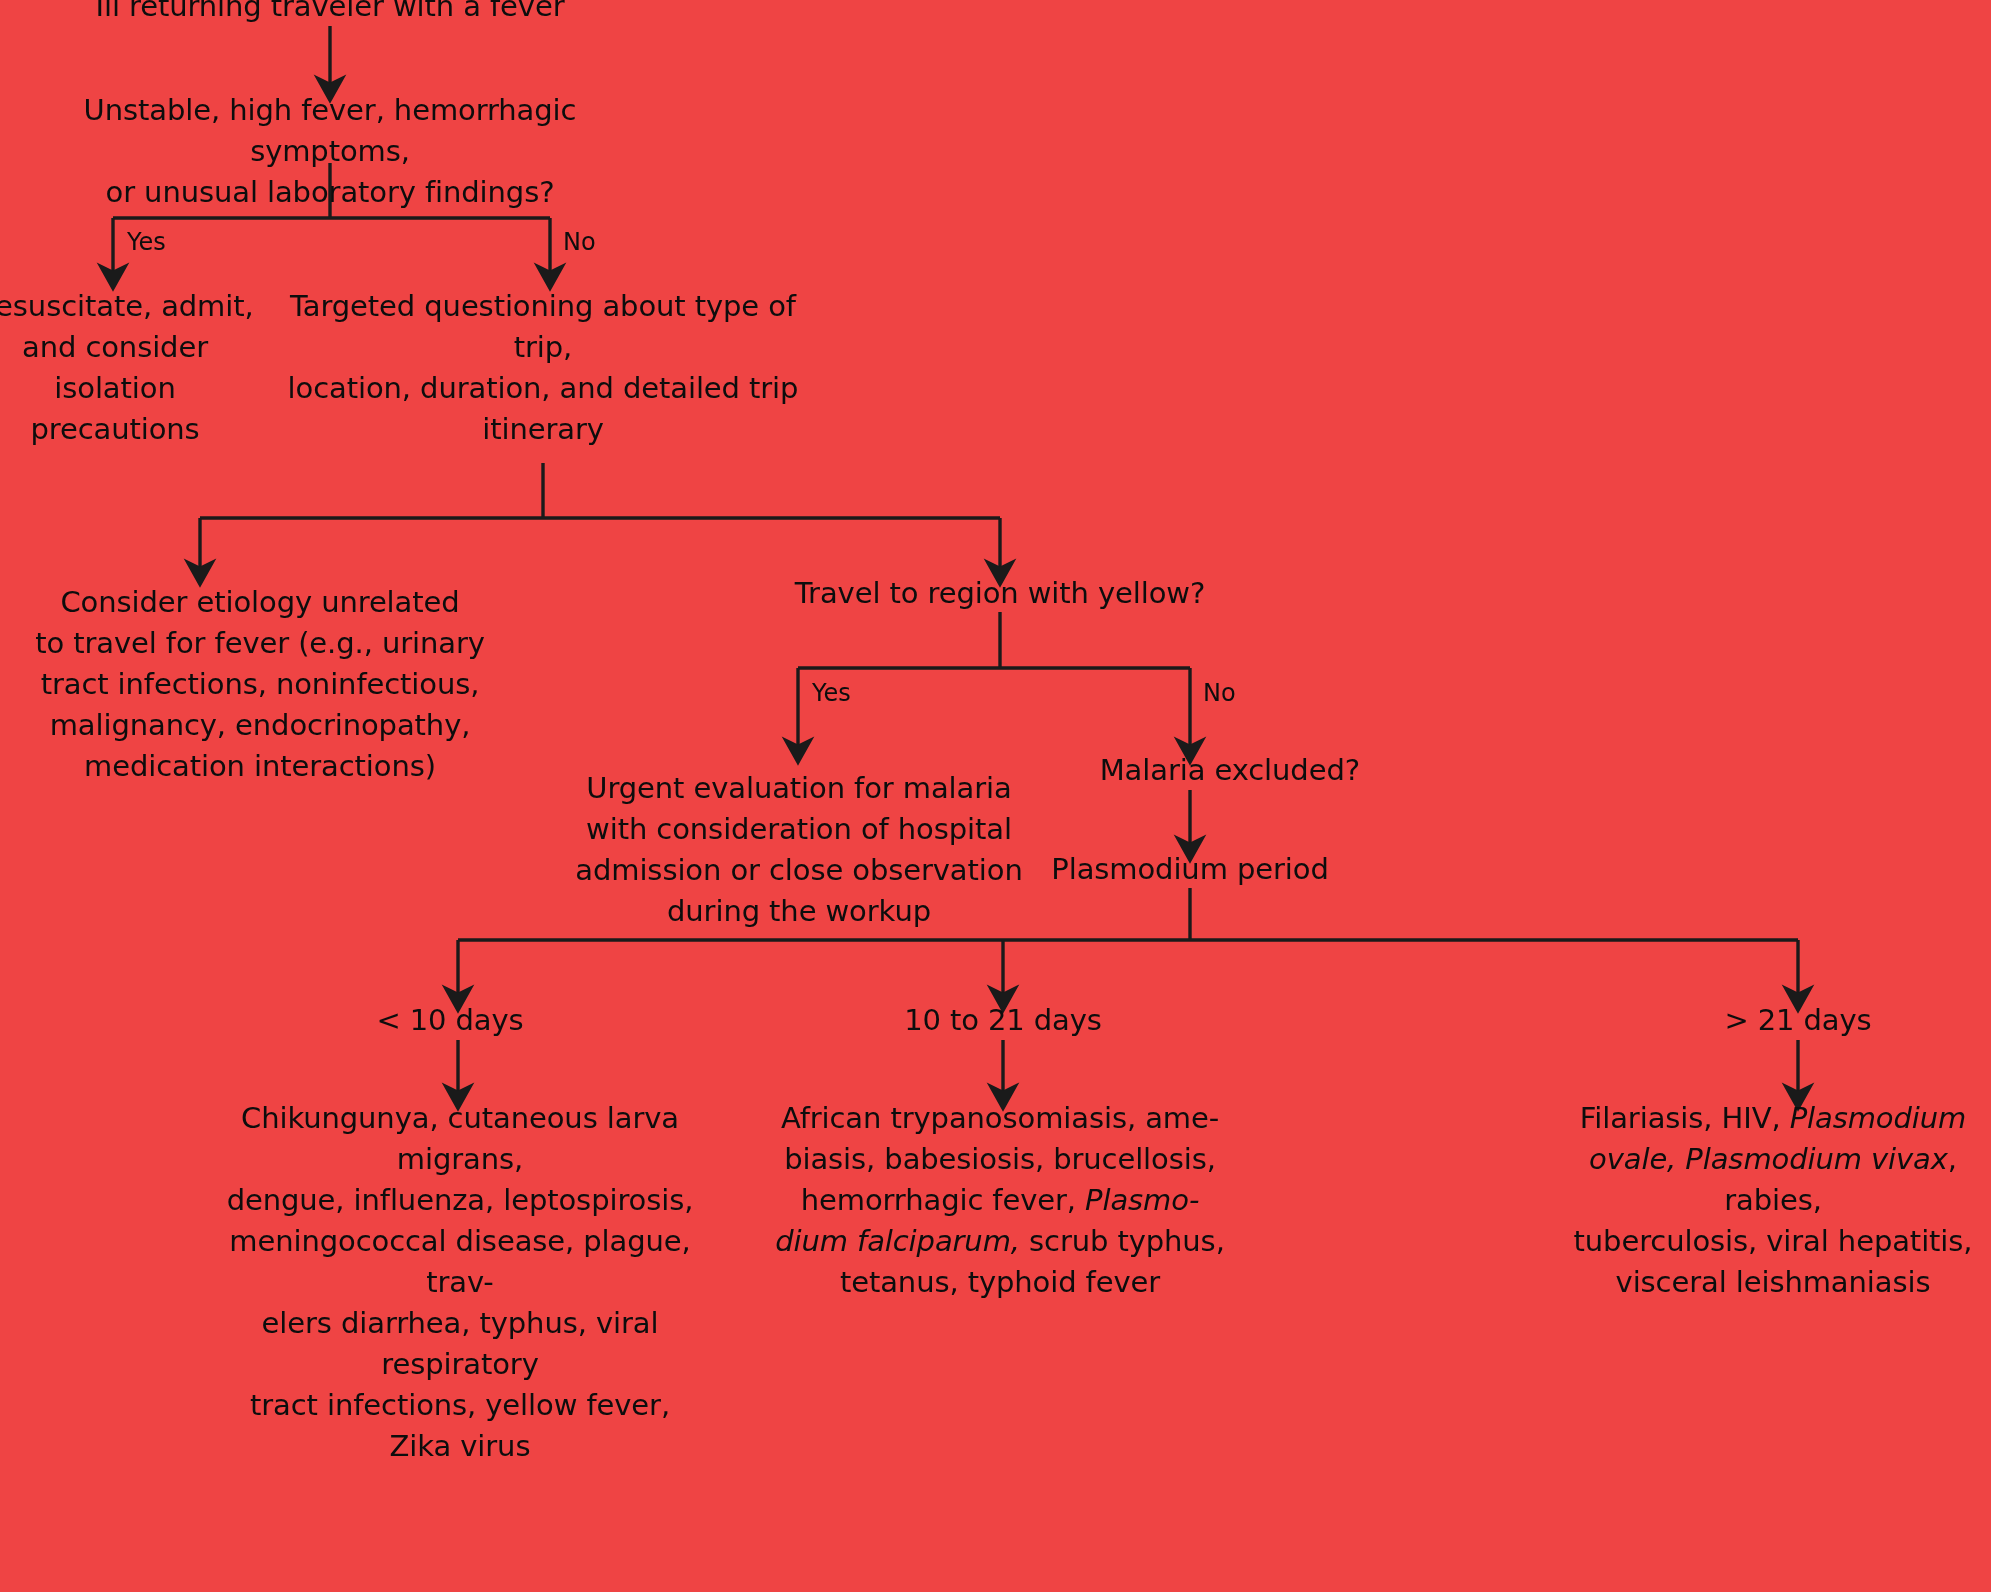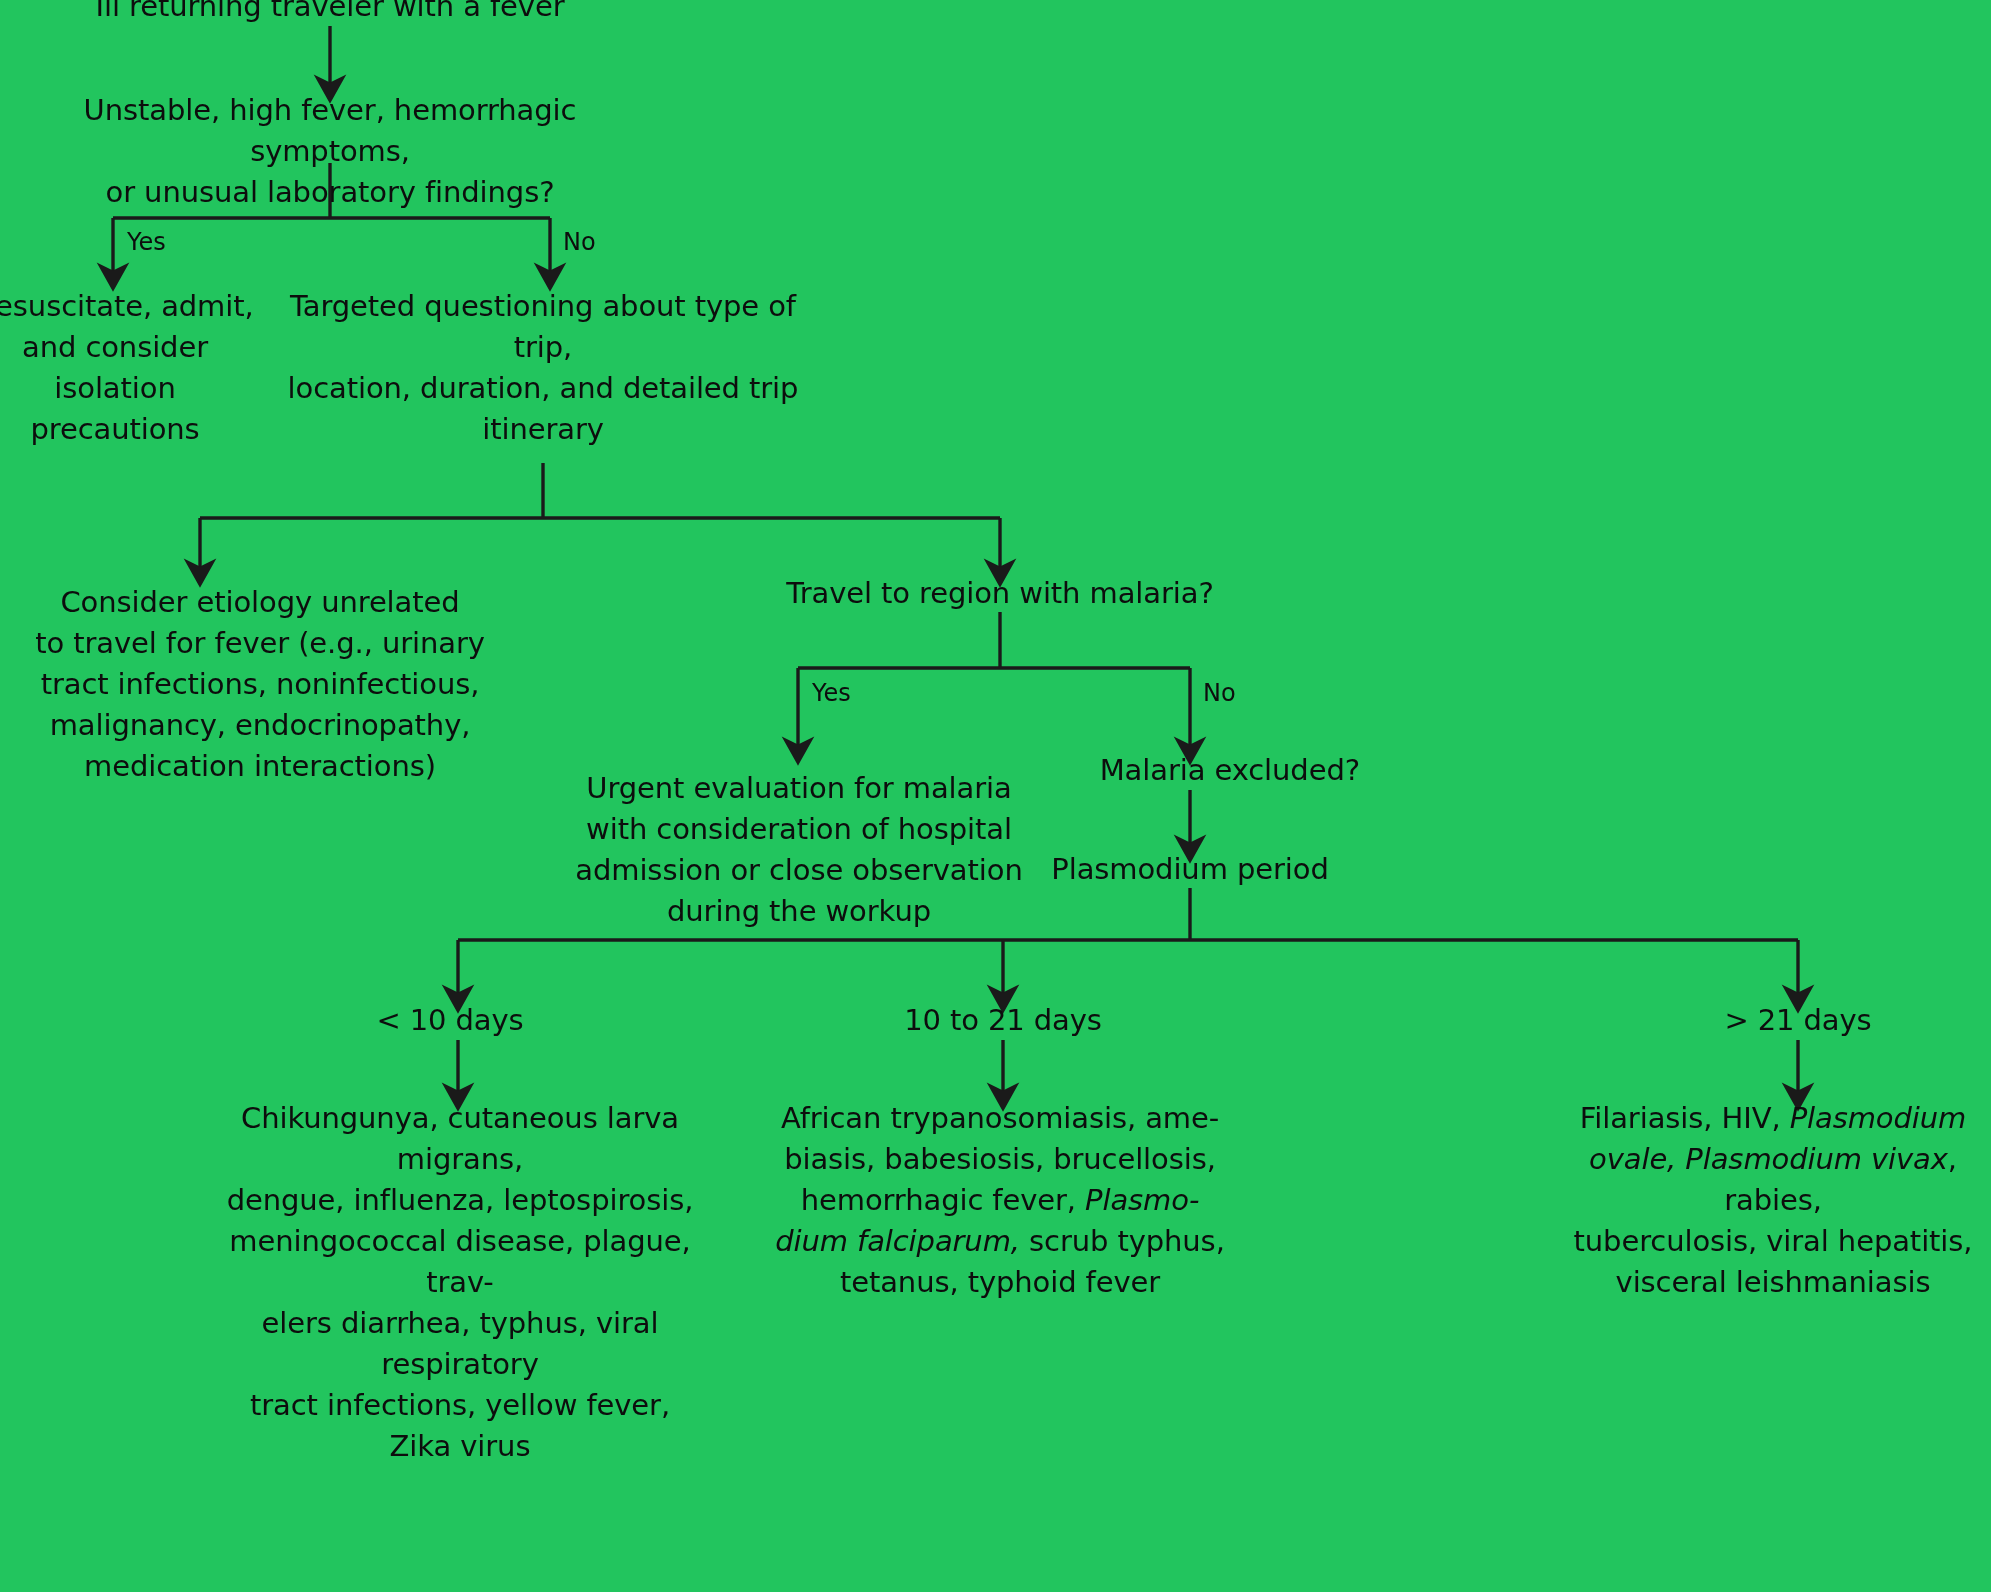--- a/index.html
+++ b/index.html
@@ -4,21 +4,21 @@
 <style>
   html, body {
     margin: 0;
     padding: 0;
     background: #ffffff;
   }
   #chart-root {
     position: relative;
     width: 1991px;
     height: 1592px;
-    background: #22c55e;
+    background: #ef4444;
     font-family: "DejaVu Sans", "Liberation Sans", sans-serif;
     overflow: hidden;
   }
   svg.connectors {
     position: absolute;
     top: 0;
     left: 0;
     width: 1991px;
     height: 1592px;
     pointer-events: none;
@@ -102,21 +102,21 @@
 location, duration, and detailed trip itinerary</div>
 
 
 
   <div class="node" style="left:30px; top:582px; width:460px;">Consider etiology unrelated
 to travel for fever (e.g., urinary
 tract infections, noninfectious,
 malignancy, endocrinopathy,
 medication interactions)</div>
 
-  <div class="node" style="left:730px; top:573px; width:540px;">Travel to region with malaria?</div>
+  <div class="node" style="left:730px; top:573px; width:540px;">Travel to region with yellow?</div>
 
   <span class="edge-label" style="left:812px; top:676px;">Yes</span>
 
   <span class="edge-label" style="left:1203px; top:676px;">No</span>
 
   <div class="node" style="left:560px; top:768px; width:478px;">Urgent evaluation for malaria
 with consideration of hospital
 admission or close observation
 during the workup</div>
 

